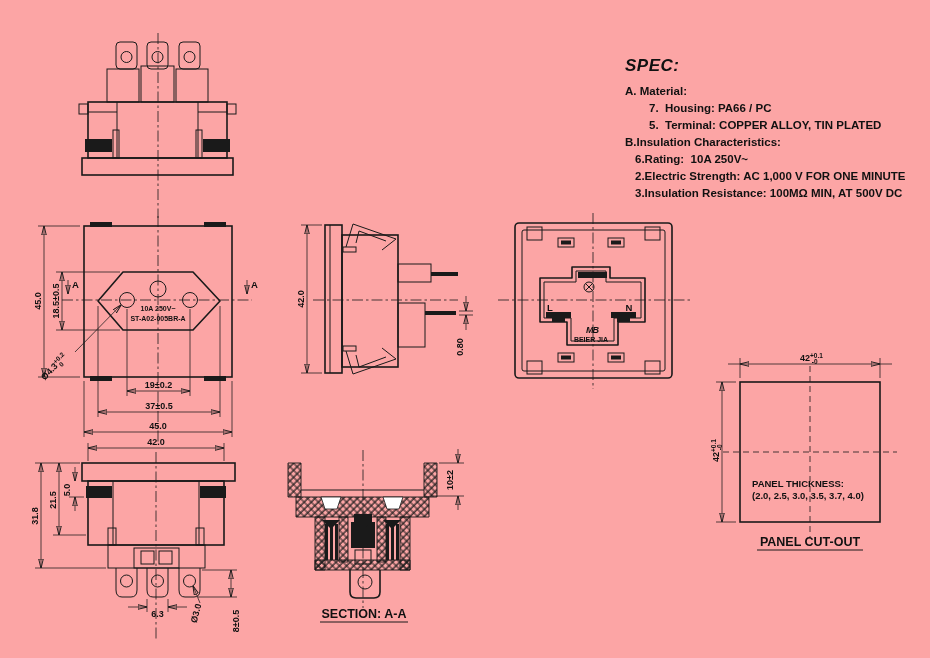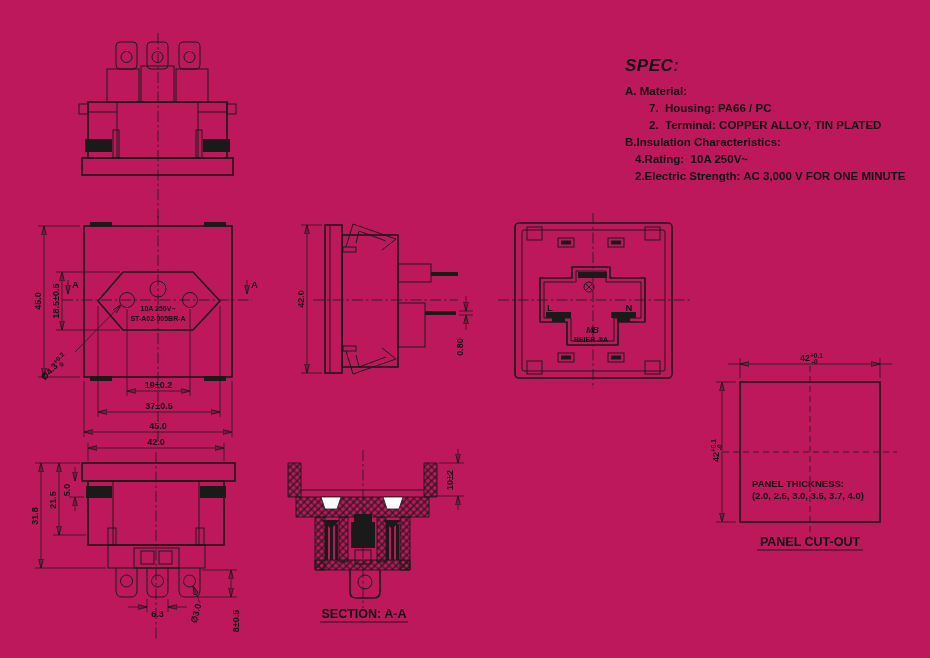--- a/index.html
+++ b/index.html
@@ -1,16 +1,16 @@
 <!DOCTYPE html>
 <html><head>
 <meta charset="utf-8">
 <style>
   html,body{margin:0;padding:0;background:#fff;}
-  .page{position:relative;width:930px;height:658px;background:#be185d;overflow:hidden;
+  .page{position:relative;width:930px;height:658px;background:#fca5a5;overflow:hidden;
         font-family:"Liberation Sans",sans-serif;color:#111;}
   .spec{position:absolute;left:625px;top:56px;width:300px;}
   .spec-title{font-style:italic;font-weight:bold;font-size:17px;margin-bottom:7px;letter-spacing:.5px;}
   .spec-line{font-size:11.5px;font-weight:600;line-height:17px;white-space:pre;}
   .ind1{padding-left:10px;}
   .ind2{padding-left:24px;}
   
   .ln line,.ln path,.ln rect,.ln circle,.ln polyline,.ln polygon{stroke:#1a1a1a;fill:none;stroke-width:1;}
   .ln .thick{stroke-width:1.6;}
   .ln .dim-l{stroke-width:.75;}
@@ -32,24 +32,25 @@
 </head>
 <body>
 
 <div class="page">
 
   
   <div class="spec">
     <div class="spec-title">SPEC:</div>
     <div class="spec-line">A. Material:</div>
     <div class="spec-line ind2">7.  Housing: PA66 / PC</div>
-    <div class="spec-line ind2">2.  Terminal: COPPER ALLOY, TIN PLATED</div>
+    <div class="spec-line ind2">5.  Terminal: COPPER ALLOY, TIN PLATED</div>
     <div class="spec-line">B.Insulation Characteristics:</div>
-    <div class="spec-line ind1">4.Rating:  10A 250V~</div>
-    <div class="spec-line ind1">2.Electric Strength: AC 3,000 V FOR ONE MINUTE</div>
+    <div class="spec-line ind1">6.Rating:  10A 250V~</div>
+    <div class="spec-line ind1">2.Electric Strength: AC 1,000 V FOR ONE MINUTE</div>
+    <div class="spec-line ind1">3.Insulation Resistance: 100MΩ MIN, AT 500V DC</div>
   </div>
 
   <svg class="ln" width="930" height="658" viewBox="0 0 930 658">
     <defs>
       <marker id="arr" viewBox="0 0 10 6" refX="9.5" refY="3" markerWidth="9.5" markerHeight="5.7" orient="auto-start-reverse" markerUnits="userSpaceOnUse">
         <path d="M0,0.6 L10,3 L0,5.4 Z" fill="#1a1a1a" stroke="none"></path>
       </marker>
       <pattern id="hatch" width="5" height="5" patternUnits="userSpaceOnUse" patternTransform="rotate(45)">
         <rect width="5" height="5" fill="#fff" stroke="none"></rect>
         <line x1="0" y1="0" x2="0" y2="5" stroke="#1a1a1a" stroke-width="0.8"></line>

